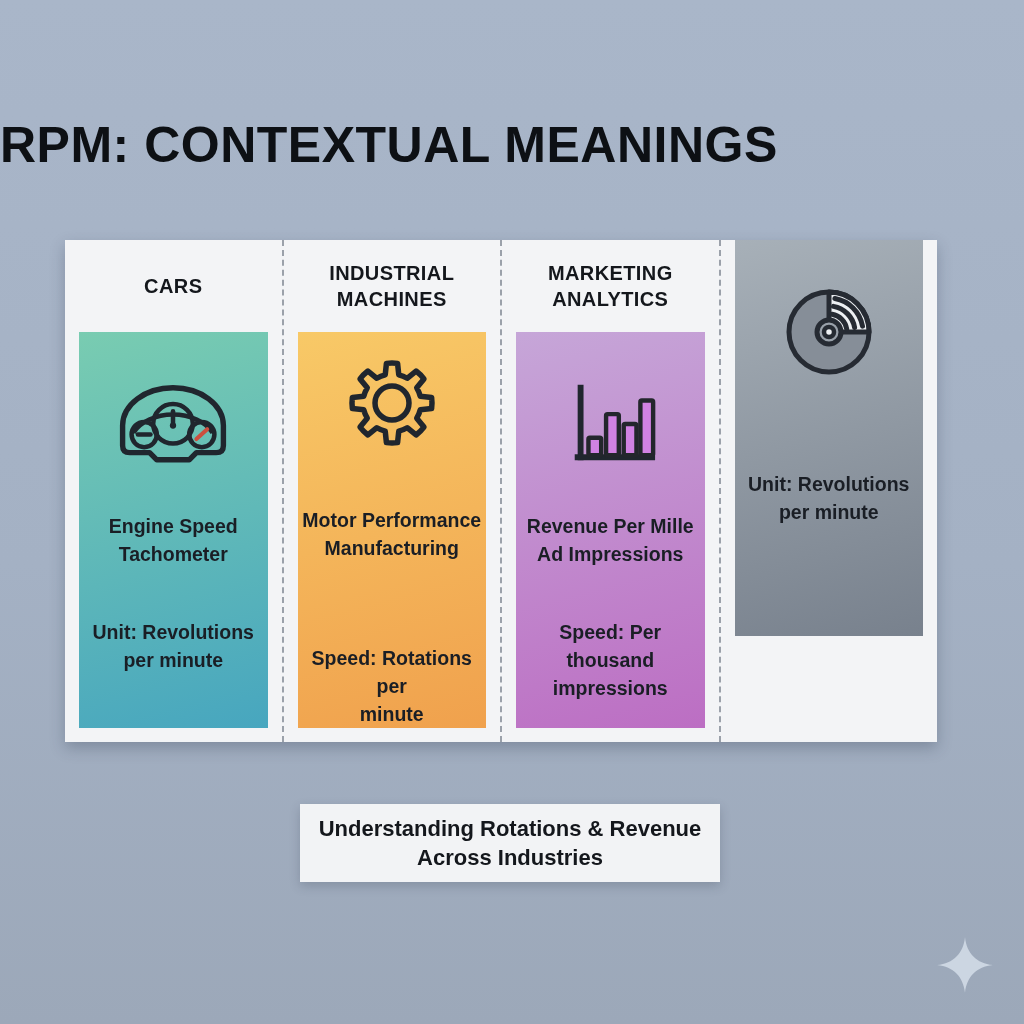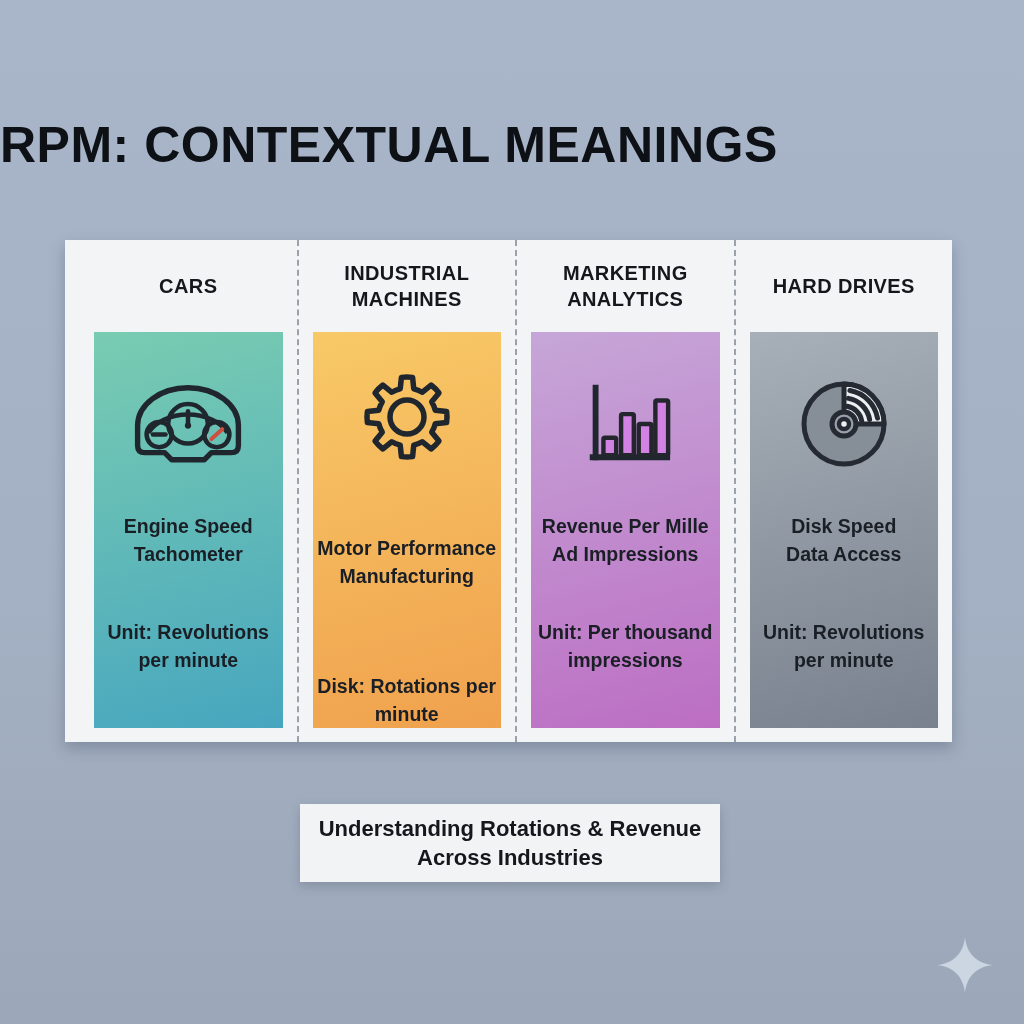--- a/index.html
+++ b/index.html
@@ -10,21 +10,20 @@
   }
   .title{
     position:absolute;top:116px;left:0;width:100%;
     font-size:50px;font-weight:bold;letter-spacing:.5px;
     color:#0d1014;
   }
   .panel{
     position:absolute;left:65px;top:240px;width:872px;height:502px;
     background:#f3f4f6;box-shadow:0 6px 14px rgba(40,52,72,.28);
     display:flex;
-    padding-left:15px;
   }
   .column{flex:1 1 0;display:flex;flex-direction:column;min-width:0;}
   .column:not(:last-child){border-right:2px dashed #9ba1aa;}
   .col-header{
     height:92px;display:flex;align-items:center;justify-content:center;
     text-align:center;font-size:20px;font-weight:bold;line-height:1.3;
     letter-spacing:.4px;color:#14171c;white-space:pre-line;
   }
   .card{
     margin:0 14px;height:396px;display:flex;flex-direction:column;
@@ -81,62 +80,59 @@
 MACHINES</div>
     <div class="card" style="background: linear-gradient(165deg, rgb(248, 201, 103), rgb(240, 161, 77)); gap: 32px;">
       <div class="icon-wrap">
         <svg width="100" height="100" viewBox="0 0 100 100">
           <path id="gear-path" fill="none" stroke="#20262e" stroke-width="5.5" stroke-linejoin="round" d="M78.20 43.23 L89.61 44.43 A40 40 0 0 1 89.61 55.57 L78.20 56.77 A29 29 0 0 1 74.73 65.15 L74.73 65.15 L81.95 74.07 A40 40 0 0 1 74.07 81.95 L65.15 74.73 A29 29 0 0 1 56.77 78.20 L56.77 78.20 L55.57 89.61 A40 40 0 0 1 44.43 89.61 L43.23 78.20 A29 29 0 0 1 34.85 74.73 L34.85 74.73 L25.93 81.95 A40 40 0 0 1 18.05 74.07 L25.27 65.15 A29 29 0 0 1 21.80 56.77 L21.80 56.77 L10.39 55.57 A40 40 0 0 1 10.39 44.43 L21.80 43.23 A29 29 0 0 1 25.27 34.85 L25.27 34.85 L18.05 25.93 A40 40 0 0 1 25.93 18.05 L34.85 25.27 A29 29 0 0 1 43.23 21.80 L43.23 21.80 L44.43 10.39 A40 40 0 0 1 55.57 10.39 L56.77 21.80 A29 29 0 0 1 65.15 25.27 L65.15 25.27 L74.07 18.05 A40 40 0 0 1 81.95 25.93 L74.73 34.85 A29 29 0 0 1 78.20 43.23 Z"></path>
           <circle cx="50" cy="50" r="17" fill="none" stroke="#20262e" stroke-width="5.5"></circle>
         </svg>
       </div>
       <div class="desc">Motor Performance
 Manufacturing</div>
-      <div class="unit">Disk: Rotations per
+      <div class="unit">Speed: Rotations per
 minute</div>
     </div>
   </div>
 
   <div class="column">
     <div class="col-header">MARKETING
 ANALYTICS</div>
     <div class="card" style="background: linear-gradient(165deg, rgb(198, 166, 216), rgb(188, 110, 195));">
       <div class="icon-wrap">
         <svg width="98" height="98" viewBox="0 0 100 100">
           <line x1="20" y1="12" x2="20" y2="89" stroke="#20262e" stroke-width="6"></line>
           <line x1="14" y1="86" x2="96" y2="86" stroke="#20262e" stroke-width="6"></line>
           <rect x="28" y="66" width="13" height="18" rx="1.5" fill="#d182e3" stroke="#23262c" stroke-width="4.5"></rect>
           <rect x="46" y="42" width="13" height="42" rx="1.5" fill="#d182e3" stroke="#23262c" stroke-width="4.5"></rect>
           <rect x="64" y="52" width="13" height="32" rx="1.5" fill="#d182e3" stroke="#23262c" stroke-width="4.5"></rect>
           <rect x="81" y="28" width="13" height="56" rx="1.5" fill="#d182e3" stroke="#23262c" stroke-width="4.5"></rect>
         </svg>
       </div>
       <div class="desc">Revenue Per Mille
 Ad Impressions</div>
-      <div class="unit">Unit: Per thousand
+      <div class="unit">Speed: Per thousand
 impressions</div>
     </div>
   </div>
 
   <div class="column">
-    <div class="col-header">HARD DRIVES</div>
     <div class="card" style="background: linear-gradient(165deg, rgb(167, 176, 184), rgb(120, 129, 141));">
       <div class="icon-wrap">
         <svg width="100" height="100" viewBox="0 0 100 100">
           <circle cx="50" cy="52" r="40" fill="#868e98" stroke="#262b33" stroke-width="5"></circle>
           <path d="M50 52 L50 12 A40 40 0 0 1 90 52 Z" fill="#edf0f3" stroke="#262b33" stroke-width="5" stroke-linejoin="round"></path>
           <path d="M53.1 34.3 A18 18 0 0 1 67.7 48.9" fill="none" stroke="#262b33" stroke-width="5" stroke-linecap="round"></path>
           <path d="M54.5 26.4 A26 26 0 0 1 75.6 47.5" fill="none" stroke="#262b33" stroke-width="5" stroke-linecap="round"></path>
           <path d="M55.9 18.5 A34 34 0 0 1 83.5 46.1" fill="none" stroke="#262b33" stroke-width="5" stroke-linecap="round"></path>
           <circle cx="50" cy="52" r="12" fill="#99a1aa" stroke="#262b33" stroke-width="5"></circle>
           <circle cx="50" cy="52" r="5" fill="#edf0f3" stroke="#262b33" stroke-width="4.5"></circle>
         </svg>
       </div>
-      <div class="desc">Disk Speed
-Data Access</div>
       <div class="unit">Unit: Revolutions
 per minute</div>
     </div>
   </div>
 
 </div>
 
 <div class="caption-box">Understanding Rotations &amp; Revenue
 Across Industries</div>
 

